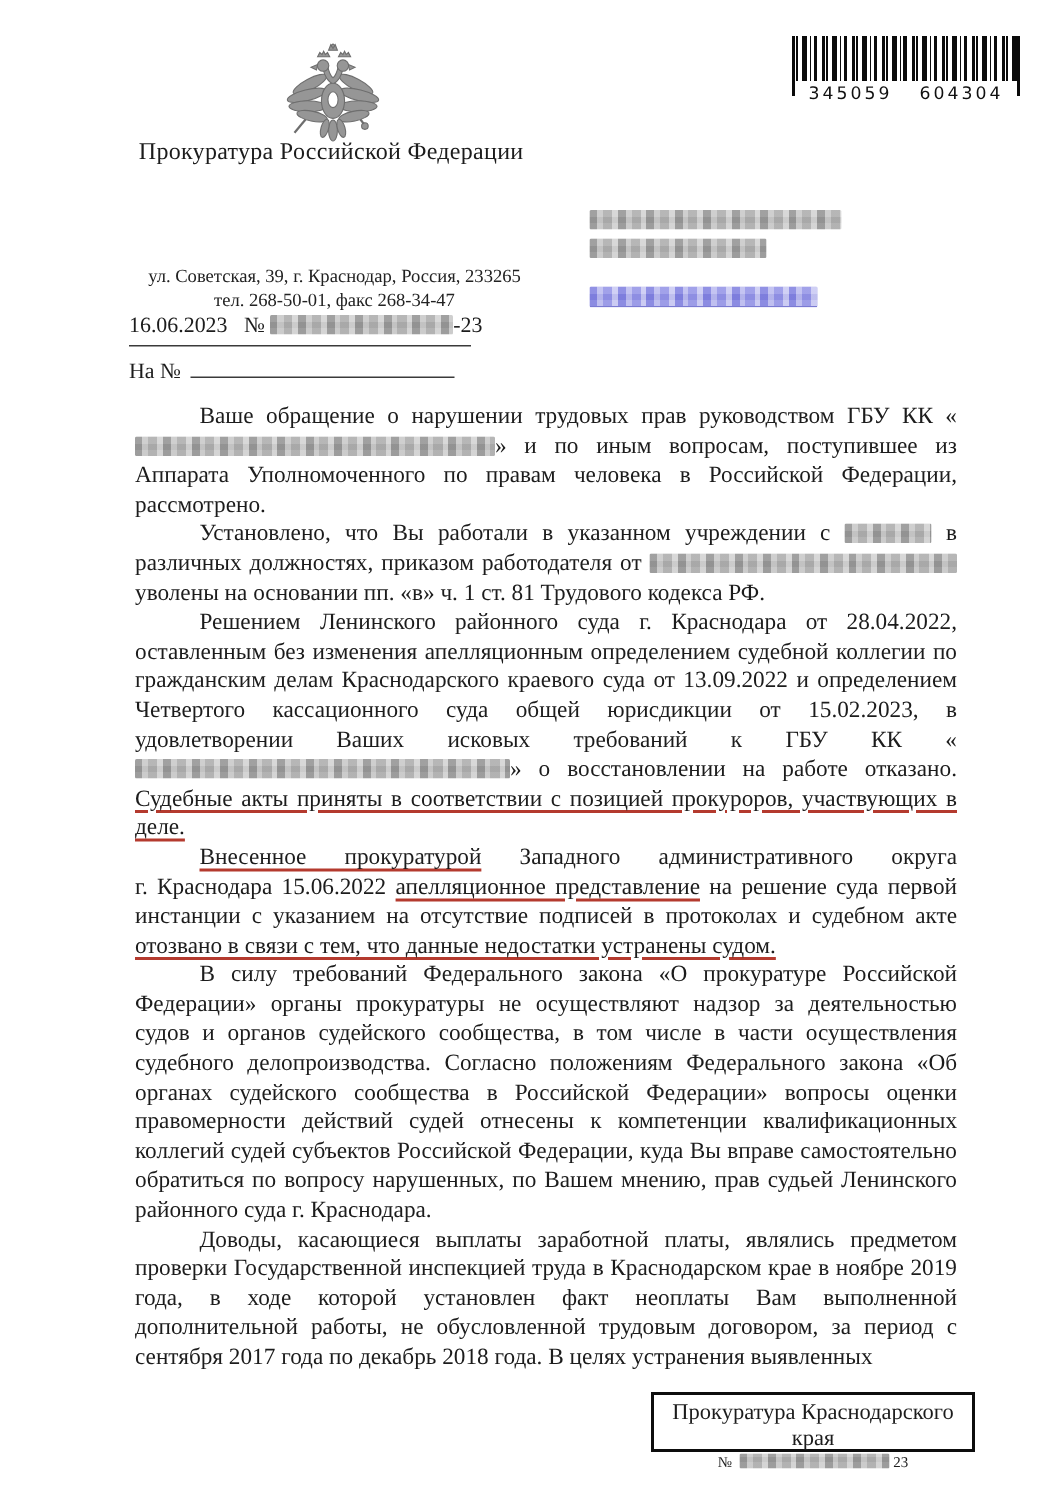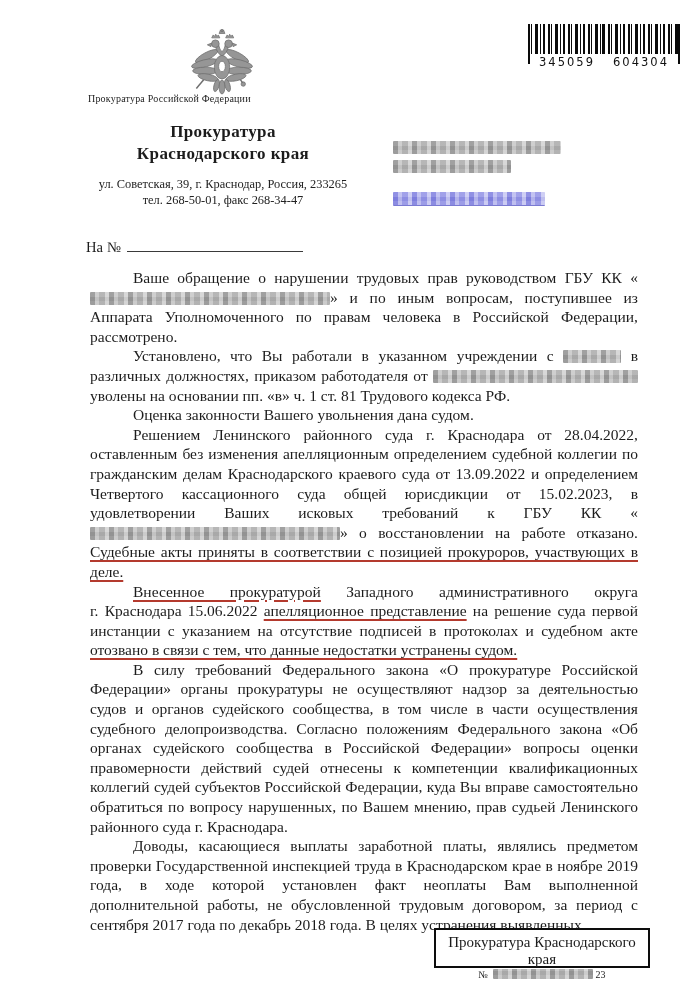--- a/index.html
+++ b/index.html
@@ -21,22 +21,22 @@
   .g1{left:0;} .g2{left:74px;} .g3{left:150px;}
   .barcode .digits{
     position:absolute; left:2px; top:30px; width:148px; height:15px;
     display:flex; justify-content:space-around; background:#fff;
     font-family:"DejaVu Sans",sans-serif; font-size:11.5px; color:#111;
     letter-spacing:2px; align-items:center;
   }
   
   .coa{position:absolute; left:189px; top:27px; width:66px; height:76px;}
   
-  .fed-line{position:absolute; left:88px; top:93px; width:276px; text-align:left;
-    font-size:10px; letter-spacing:.2px;}
+  .fed-line{position:absolute; left:73px; top:93px; width:276px; text-align:right;
+    font-size:16px; letter-spacing:.2px;}
   .org-name{position:absolute; left:85px; top:121px; width:276px; text-align:center;
     font-size:17px; font-weight:bold; line-height:22px; letter-spacing:.4px;}
   .org-addr{position:absolute; left:85px; top:176px; width:276px; text-align:center;
     font-size:12.4px; line-height:16px; color:#222;}
   .date-row{position:absolute; left:86px; top:209px; width:228px;
     font-size:14.6px; border-bottom:1.5px solid #3a3a3a; padding-bottom:4px;
     white-space:nowrap;}
   .ref-row{position:absolute; left:86px; top:237px; font-size:14.6px; white-space:nowrap;}
   .ref-line{display:inline-block; width:176px; height:14px;
     border-bottom:1.5px solid #3a3a3a; margin-left:6px;}
@@ -126,43 +126,39 @@
         <path d="M20 70 L10 82" stroke-width="2"></path>
         <circle cx="74" cy="76" r="3"></circle>
         <path d="M70 70 L73 74" stroke-width="2"></path>
 
         <ellipse cx="45" cy="52" rx="4.6" ry="7.2" fill="#ffffff" stroke="#6e6e6e"></ellipse>
       </g>
     </svg>
   </div>
 
   <div class="fed-line">Прокуратура Российской Федерации</div>
-  <div class="org-name">
-    <div>Прокуратура</div>
-    <div>Краснодарского края</div>
-  </div>
   <div class="org-addr">
     <div>ул. Советская, 39, г. Краснодар, Россия, 233265</div>
     <div>тел. 268-50-01, факс 268-34-47</div>
   </div>
 
+  <div class="date-row"><span>16.06.2023&nbsp;&nbsp;&nbsp;№&nbsp;</span><span class="redact" style="width: 122px;"></span><span>-23</span></div>
   <div class="ref-row">
     <span>На №</span><span class="ref-line"></span>
   </div>
 
   <div class="addressee">
     <div class="addr-line"><span class="redact" style="width: 168px;"></span></div>
     <div class="addr-line"><span class="redact" style="width: 118px;"></span></div>
     <a href="#" class="addr-email"><span class="redact blue" style="width: 152px;"></span></a>
   </div>
 
   <div class="letter-body">
       <p class="para"><span>Ваше обращение о нарушении трудовых прав руководством ГБУ КК «</span><span class="redact" style="width: 240px;"></span><span>» и по иным вопросам, поступившее из Аппарата Уполномоченного по правам человека в Российской Федерации, рассмотрено.</span></p>
       <p class="para"><span>Установлено, что Вы работали в указанном учреждении с </span><span class="redact" style="width: 58px;"></span><span> в различных должностях, приказом работодателя от </span><span class="redact" style="width: 205px;"></span><span> уволены на основании пп. «в» ч. 1 ст. 81 Трудового кодекса РФ.</span></p>
-      <p class="para"><span>Оценка законности Вашего увольнения дана судом.</span></p>
       <p class="para"><span>Решением Ленинского районного суда г. Краснодара от 28.04.2022, оставленным без изменения апелляционным определением судебной коллегии по гражданским делам Краснодарского краевого суда от 13.09.2022 и определением Четвертого кассационного суда общей юрисдикции от 15.02.2023, в удовлетворении Ваших исковых требований к ГБУ КК «</span><span class="redact" style="width: 250px;"></span><span>» о восстановлении на работе отказано. </span><span class="red-u">Судебные акты приняты в соответствии с позицией прокуроров, участвующих в деле.</span></p>
       <p class="para"><span class="red-u">Внесенное прокуратурой</span><span> Западного административного округа г.&nbsp;Краснодара 15.06.2022 </span><span class="red-u">апелляционное представление</span><span> на решение суда первой инстанции с указанием на отсутствие подписей в протоколах и судебном акте </span><span class="red-u">отозвано в связи с тем, что данные недостатки устранены судом.</span></p>
       <p class="para"><span>В силу требований Федерального закона «О прокуратуре Российской Федерации» органы прокуратуры не осуществляют надзор за деятельностью судов и органов судейского сообщества, в том числе в части осуществления судебного делопроизводства. Согласно положениям Федерального закона «Об органах судейского сообщества в Российской Федерации» вопросы оценки правомерности действий судей отнесены к компетенции квалификационных коллегий судей субъектов Российской Федерации, куда Вы вправе самостоятельно обратиться по вопросу нарушенных, по Вашем мнению, прав судьей Ленинского районного суда г. Краснодара.</span></p>
       <p class="para"><span>Доводы, касающиеся выплаты заработной платы, являлись предметом проверки Государственной инспекцией труда в Краснодарском крае в ноябре 2019 года, в ходе которой установлен факт неоплаты Вам выполненной дополнительной работы, не обусловленной трудовым договором, за период с сентября 2017 года по декабрь 2018 года. В целях устранения выявленных</span></p>
     </div>
 
   <div class="stamp">
     <div class="s1">Прокуратура Краснодарского края</div>
     <div class="s2"><span>№&nbsp;&nbsp;</span><span class="redact" style="width: 100px;"></span><span>&nbsp;23</span></div>
   </div>

